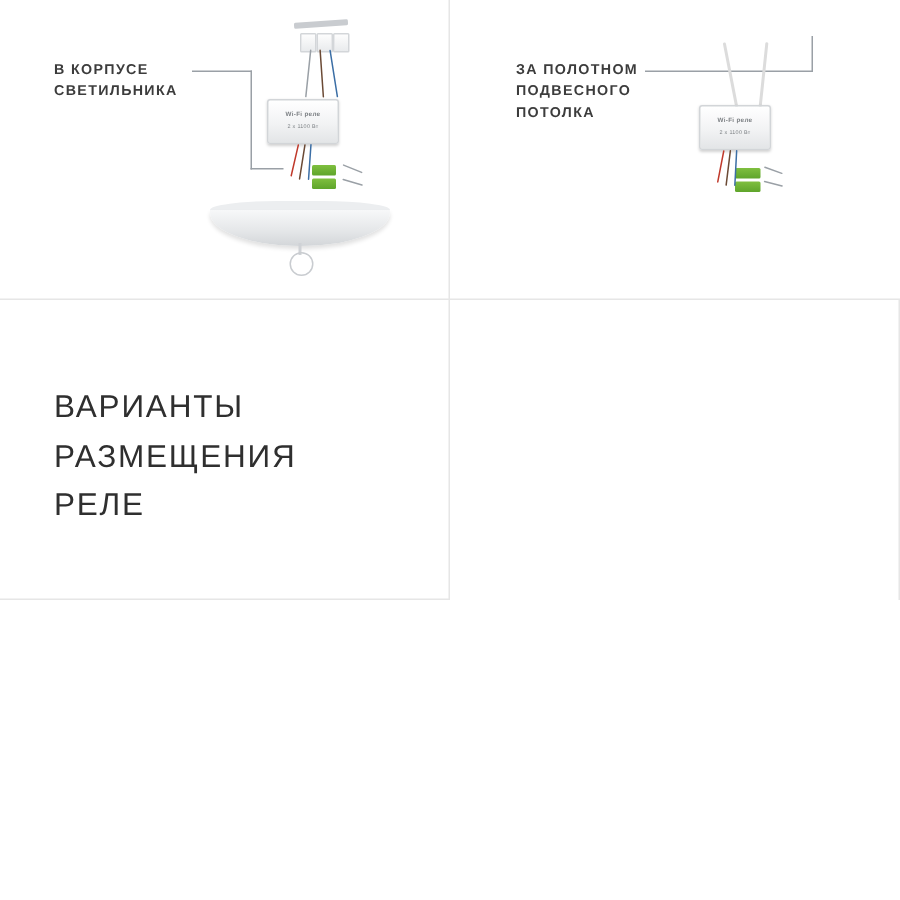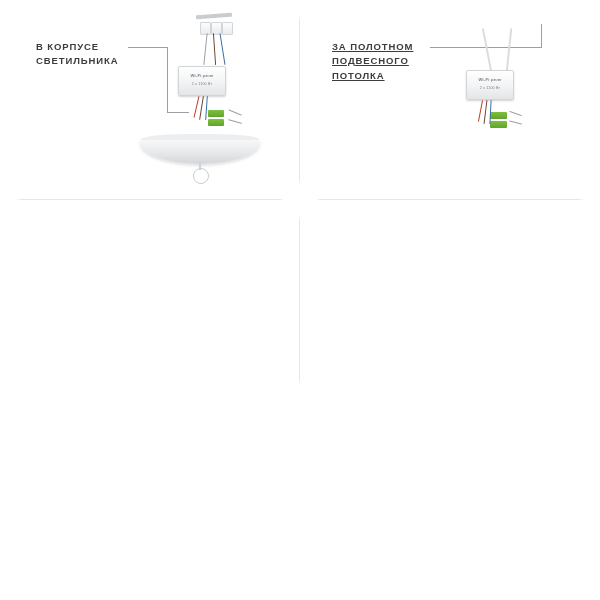--- a/index.html
+++ b/index.html
@@ -19,21 +19,20 @@
     width: 600px;
     height: 600px;
     display: grid;
     grid-template-columns: 300px 300px;
     grid-template-rows: 200px 200px 200px;
   }
   .cell {
     position: relative;
     box-sizing: border-box;
     overflow: hidden;
-    border-radius: 22px;
   }
   
   .cell.b-right::after {
     content: "";
     position: absolute;
     top: 0; right: 0; width: 1px; height: 100%;
     background: #e6e6e6;
   }
   .cell.b-bottom::before {
     content: "";
@@ -186,21 +185,21 @@
     <div class="wire grey" style="left:228px; top:121px; width:14px; height:1.4px; transform:rotate(16deg);"></div>
 
     <div class="rose-top"></div>
     <div class="rose"></div>
     <div class="rose-stem"></div>
     <div class="rose-ring"></div>
   </div>
 
   <div class="cell b-bottom">
 
-    <div class="label" style="left:32px; top:40px;text-decoration:underline;">ЗА ПОЛОТНОМ
+    <div class="label" style="left:44px; top:40px;">ЗА ПОЛОТНОМ
 ПОДВЕСНОГО
 ПОТОЛКА</div>
 
     <div class="leader h" style="left:130px; top:47px; width:112px;"></div>
     <div class="leader v" style="left:241px; top:24px; height:24px;"></div>
 
     <div class="wire white" style="left:186px; top:28px; width:1.6px; height:44px; transform:rotate(-11deg);"></div>
     <div class="wire white" style="left:208px; top:28px; width:1.6px; height:44px; transform:rotate(6deg);"></div>
 
     <div class="relay" style="left:166px; top:70px; width:48px; height:30px;">
@@ -211,20 +210,25 @@
     <div class="term" style="left:190px; top:121px; width:17px; height:7px;"></div>
 
     <div class="wire red" style="left:180px; top:100px; width:1.4px; height:22px; transform:rotate(11deg);"></div>
     <div class="wire brown" style="left:185px; top:100px; width:1.4px; height:24px; transform:rotate(7deg);"></div>
     <div class="wire blue" style="left:190px; top:100px; width:1.4px; height:24px; transform:rotate(3deg);"></div>
     <div class="wire grey" style="left:209px; top:113px; width:13px; height:1.4px; transform:rotate(20deg);"></div>
     <div class="wire grey" style="left:209px; top:122px; width:13px; height:1.4px; transform:rotate(14deg);"></div>
 
   </div>
 
+  <div class="cell b-right b-bottom">
+    <div class="headline">ВАРИАНТЫ
+РАЗМЕЩЕНИЯ
+РЕЛЕ</div>
+  </div>
 
 
   <div class="cell b-right">
 
     
 
     
     
 
     

